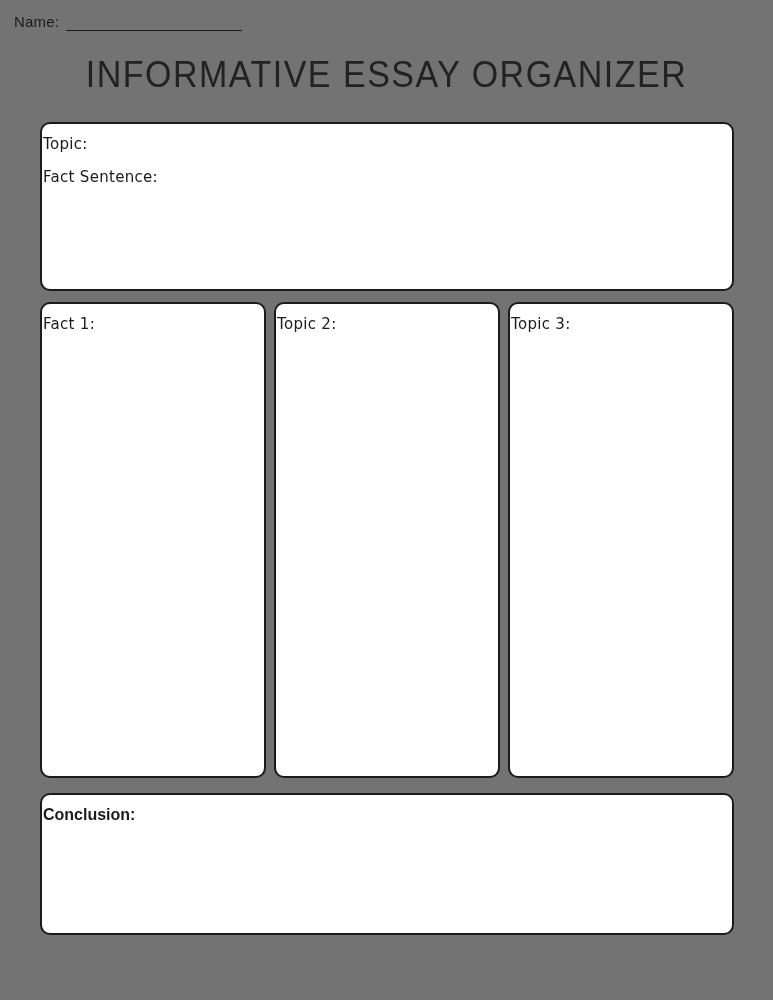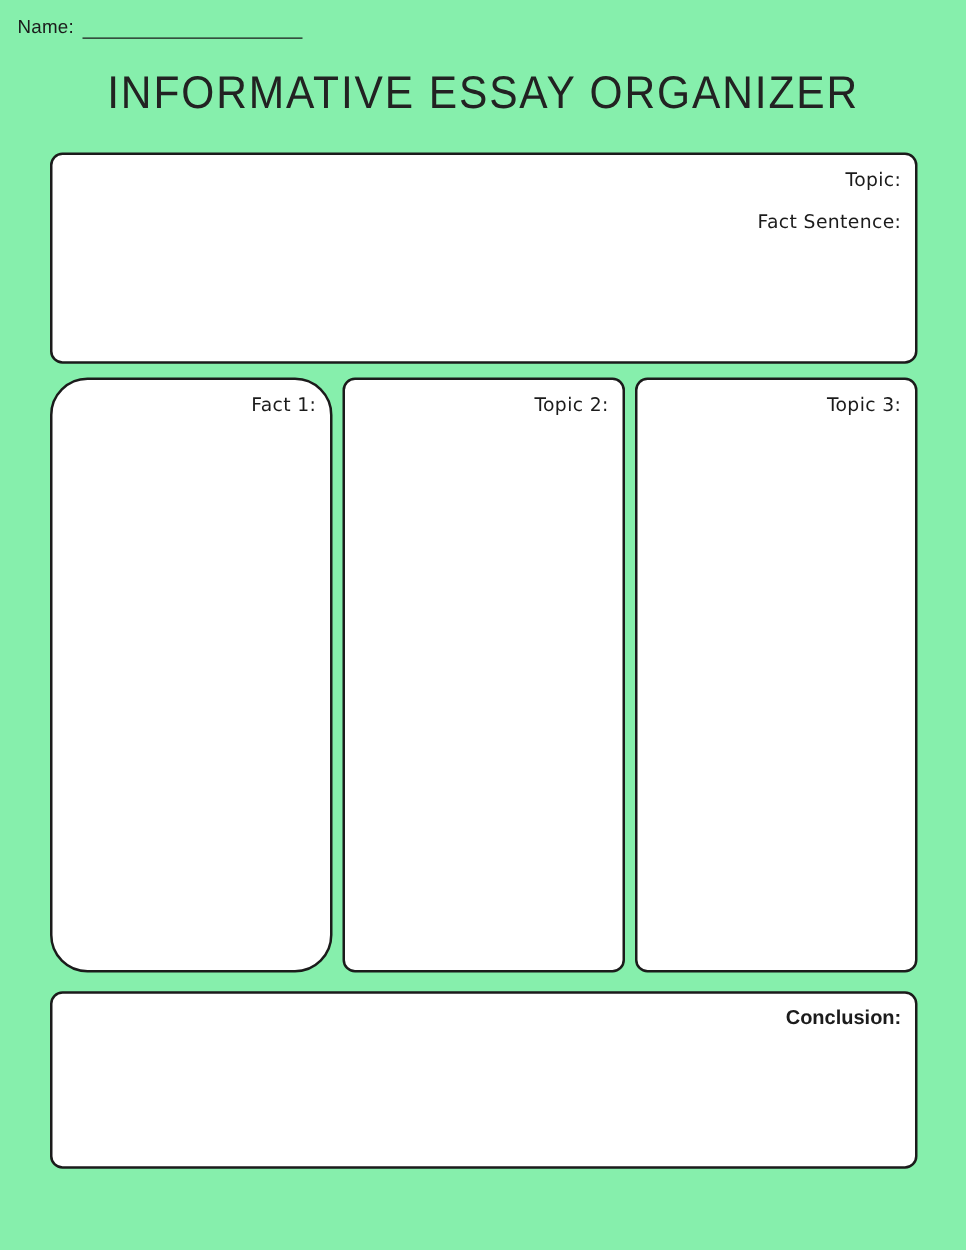--- a/index.html
+++ b/index.html
@@ -4,21 +4,21 @@
 <style>
   html, body {
     margin: 0;
     padding: 0;
     background: #ffffff;
   }
   .page {
     position: relative;
     width: 773px;
     height: 1000px;
-    background: #86efac;
+    background: #737373;
     color: #1b1b1b;
     font-family: "Liberation Sans", sans-serif;
     overflow: hidden;
   }
 
   
   .name-row {
     position: absolute;
     top: 13px;
     left: 14px;
@@ -55,37 +55,36 @@
     color: #222222;
   }
 
   
   .box {
     position: absolute;
     box-sizing: border-box;
     border: 2px solid #1b1b1b;
     border-radius: 10px;
     background: #ffffff;
-    padding: 10px 11px;
+    padding: 10px 1px;
     display: flex;
     flex-direction: column;
-    align-items: flex-end;
   }
   .topic-box {
     left: 40px;
     top: 122px;
     width: 694px;
     height: 169px;
   }
   .fact-box {
     top: 302px;
     width: 226px;
     height: 476px;
   }
-  .fact-box-1 { left: 40px; border-radius: 30px; }
+  .fact-box-1 { left: 40px; }
   .fact-box-2 { left: 274px; }
   .fact-box-3 { left: 508px; }
   .conclusion-box {
     left: 40px;
     top: 793px;
     width: 694px;
     height: 142px;
   }
 
   

